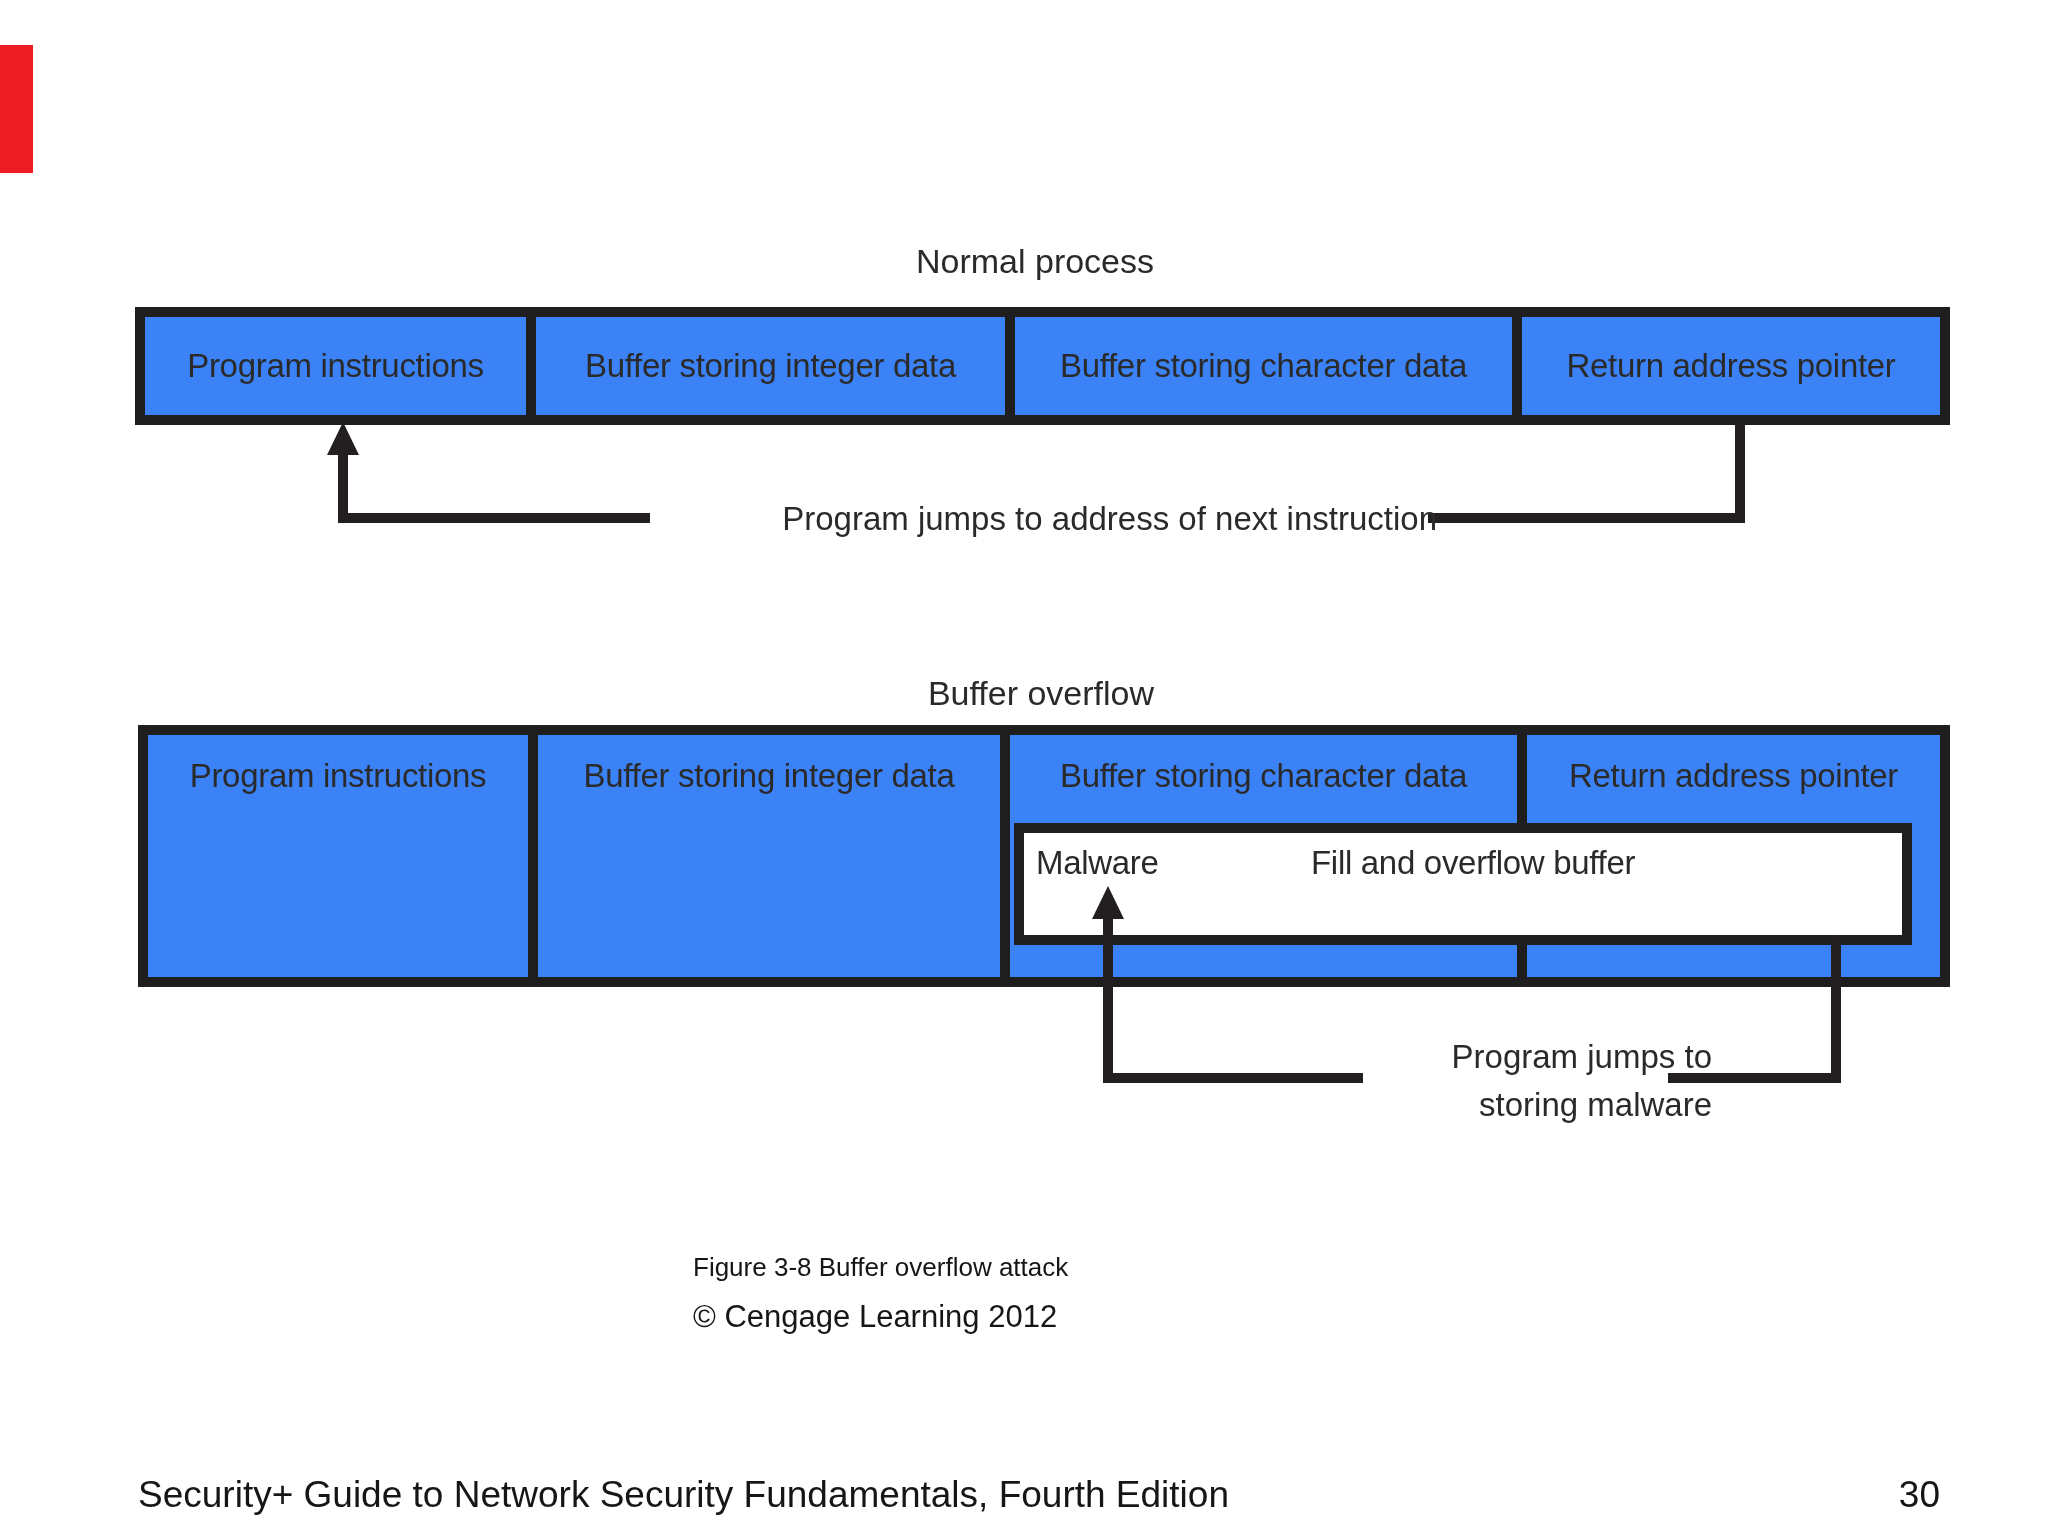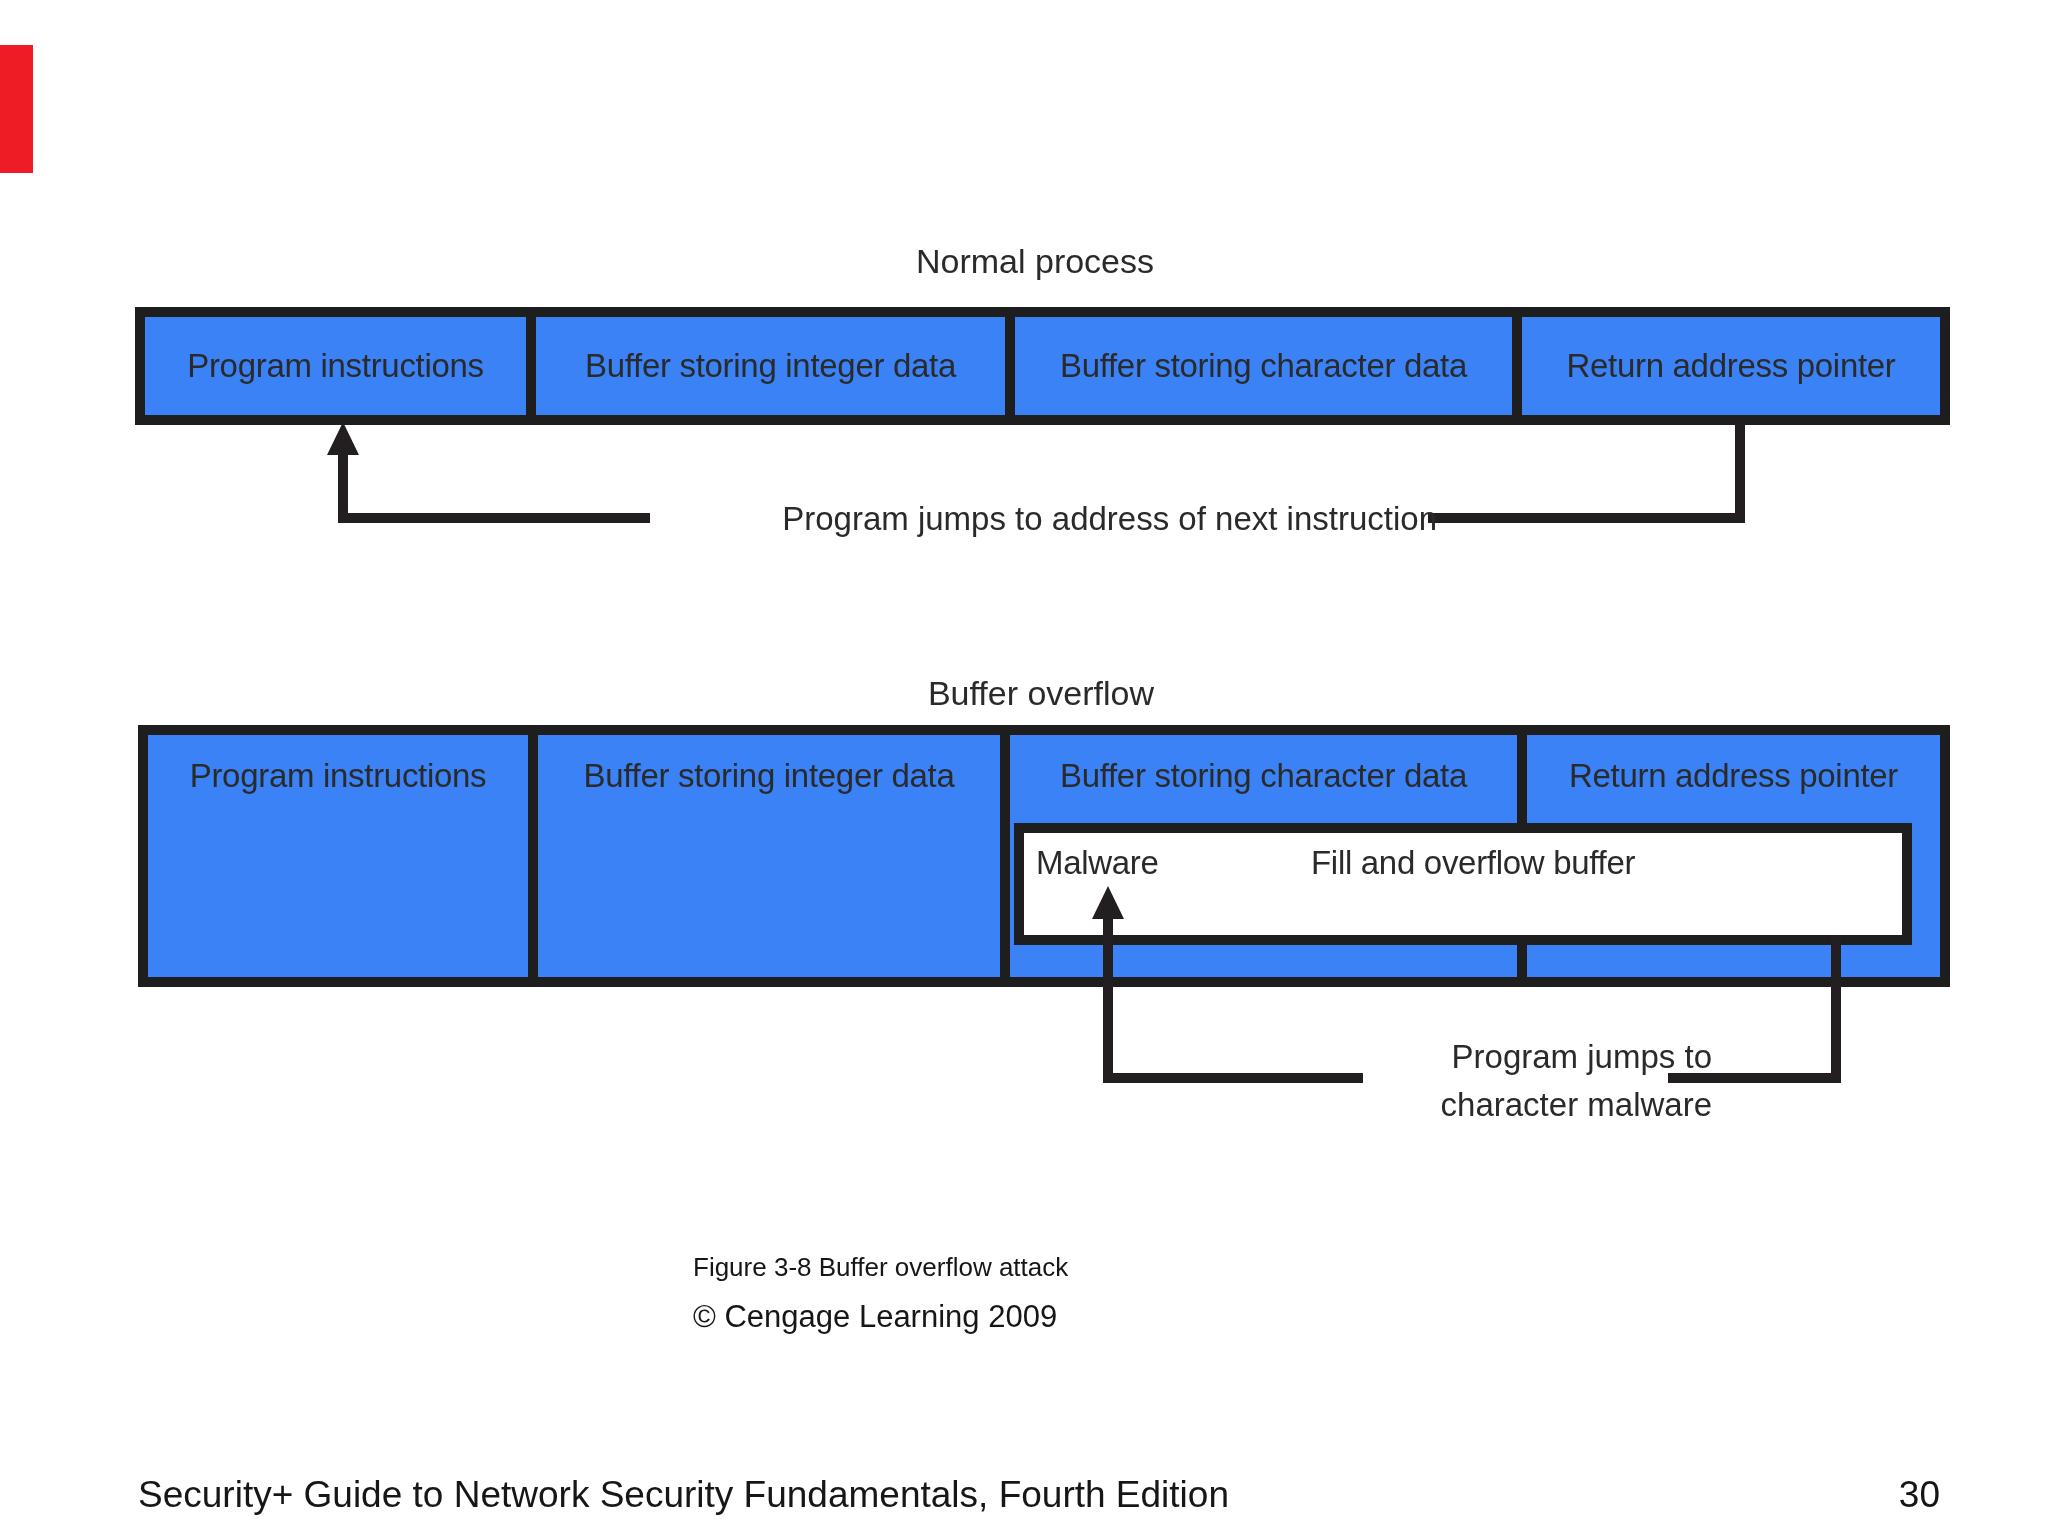--- a/index.html
+++ b/index.html
@@ -77,24 +77,24 @@
   <div class="abs dtext" style="left:1036px;top:798px;">Malware</div>
   <div class="abs dtext" style="left:1311px;top:798px;width:400px;text-align:left;">Fill and overflow buffer</div>
 
   <div class="abs line" style="left:1831px;top:890px;width:10px;height:148px;"></div>
   <div class="abs line" style="left:1668px;top:1028px;width:173px;height:10px;"></div>
   <div class="abs line" style="left:1103px;top:1028px;width:260px;height:10px;"></div>
   <div class="abs line" style="left:1103px;top:872px;width:10px;height:166px;"></div>
   <div class="abs arrowhead-up" style="left:1092px;top:841px;"></div>
   <div class="abs" style="left:1312px;top:988px;width:400px;">
     <div class="jump-label">Program jumps to</div>
-    <div class="jump-label">character malware</div>
+    <div class="jump-label">storing malware</div>
   </div>
 
   <div class="abs" style="left:693px;top:1198px;">
     <div class="caption-line1">Figure 3-8 Buffer overflow attack</div>
-    <div class="caption-line2" style="margin-top:6px;">© Cengage Learning 2009</div>
+    <div class="caption-line2" style="margin-top:6px;">© Cengage Learning 2012</div>
   </div>
 
   <div class="abs footer-text" style="left:138px;top:1428px;">Security+ Guide to Network Security Fundamentals, Fourth Edition</div>
   <div class="abs footer-text" style="left:1760px;top:1428px;width:180px;text-align:right;">30</div>
 
 </div>
 
 </body></html>

